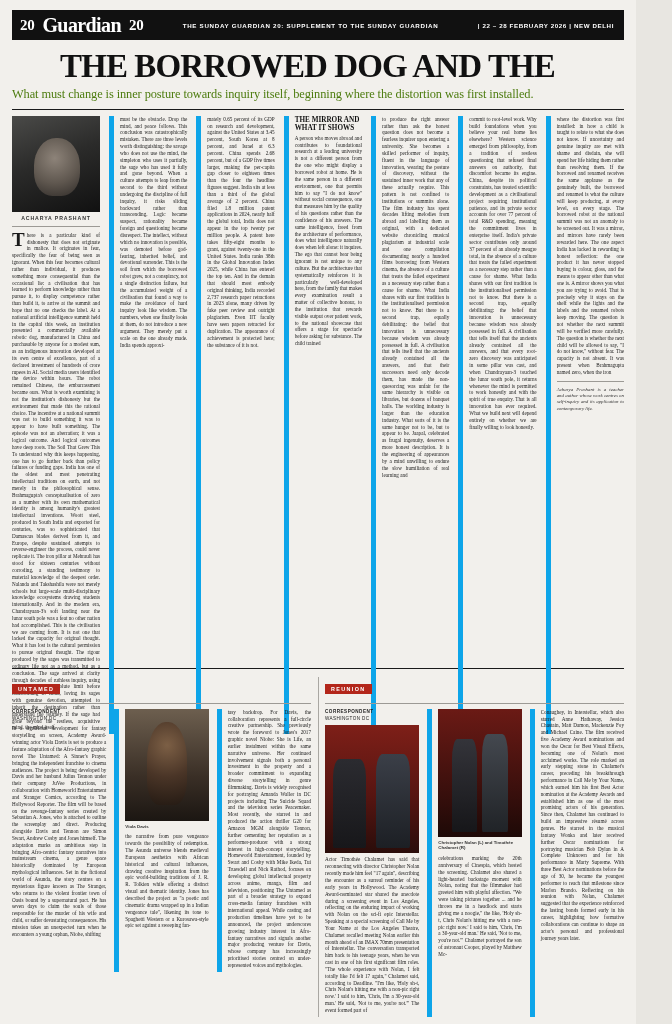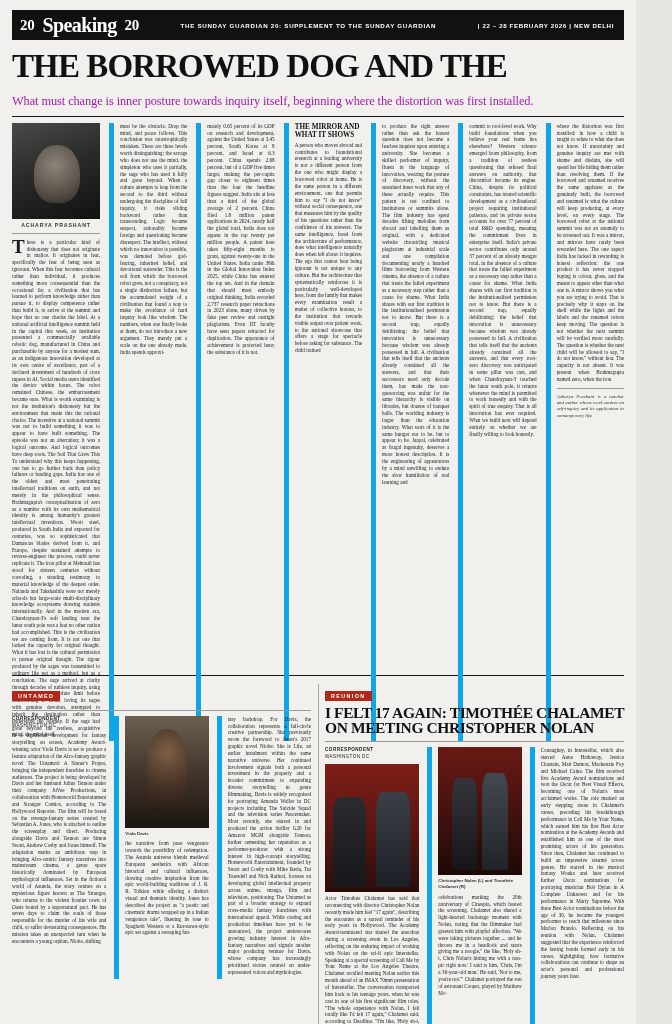--- a/index.html
+++ b/index.html
@@ -58,27 +58,28 @@
   }
   
   .headline {
     margin-top: 10px;
     font-family: "Liberation Serif", serif;
     font-weight: bold;
     font-size: 33px;
     line-height: 0.99;
     letter-spacing: -0.9px;
     text-transform: uppercase;
+    margin-left: 48px;
   }
   .subhead {
-    margin-top: 11px;
+    margin-top: 4px;
     font-family: "Liberation Serif", serif;
     font-size: 12.4px;
     font-style: normal;
-    color: #a21caf;
+    color: #4d7c0f;
     letter-spacing: -0.1px;
   }
   .rule {
     border: 0;
     border-top: 1px solid #1a1a1a;
     margin: 7px 0 0 0;
   }
   .rule-thin {
     border: 0;
     border-top: 1px solid #9c9a95;
@@ -254,21 +255,21 @@
   }
   .col-sep { border-left: 5px solid #0ea5e9; padding-left: 6px; }
 </style>
 </head>
 <body>
 
 <div class="page">
 
   <div class="masthead">
     <span class="mast-num">20</span>
-    <span class="mast-title">Speaking</span>
+    <span class="mast-title">Guardian</span>
     <span class="mast-num">20</span>
     <span class="mast-center">THE SUNDAY GUARDIAN 20: SUPPLEMENT TO THE SUNDAY GUARDIAN</span>
     <span class="mast-right">| 22 – 28 FEBRUARY 2026 | NEW DELHI</span>
   </div>
 
   <div>
     <div class="headline">THE BORROWED DOG AND THE</div>
   </div>
   <div class="subhead">What must change is inner posture towards inquiry itself, beginning where the distortion was first installed.</div>
   <hr class="rule">
@@ -388,21 +389,20 @@
 
 While casting and production timelines have yet to be announced, the project underscores growing industry interest in Afro-fantasy narratives and signals another major producing venture for Davis, whose company has increasingly prioritised stories centred on under-represented voices and mythologies.</p>
             </div>
         </div>
       </div>
     </div>
 
     <div class="bsec">
       <div class="vdivider"></div>
       <span class="kicker">REUNION</span>
-      <div class="bhead">I FELT 17 AGAIN: TIMOTHÉE CHALAMET ON MEETING CHRISTOPHER NOLAN</div>
       <hr class="rule-thin">
       <div class="bcols3">
         <div>
           <div class="byline">
             <div>CORRESPONDENT</div>
             <div class="city">WASHINGTON DC</div>
           </div>
           <div class="photo-box ph-red"></div>
           <div class="body-text">
               <p>Actor Timothée Chalamet has said that reconnecting with director Christopher Nolan recently made him feel "17 again", describing the encounter as a surreal reminder of his early years in Hollywood. The Academy Award-nominated star shared the anecdote during a screening event in Los Angeles, reflecting on the enduring impact of working with Nolan on the sci-fi epic Interstellar.

